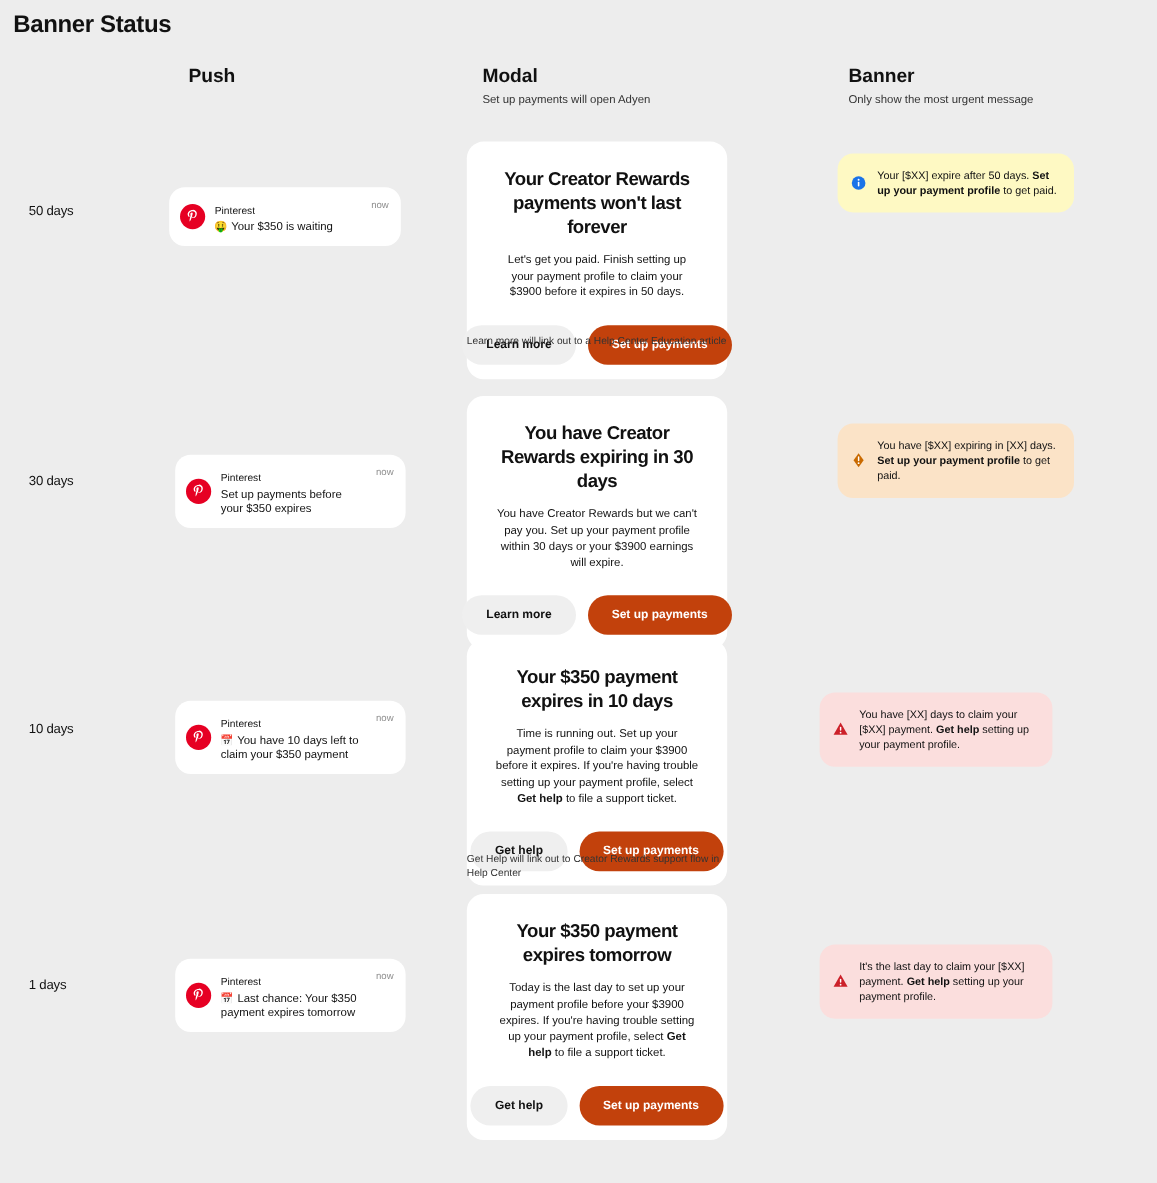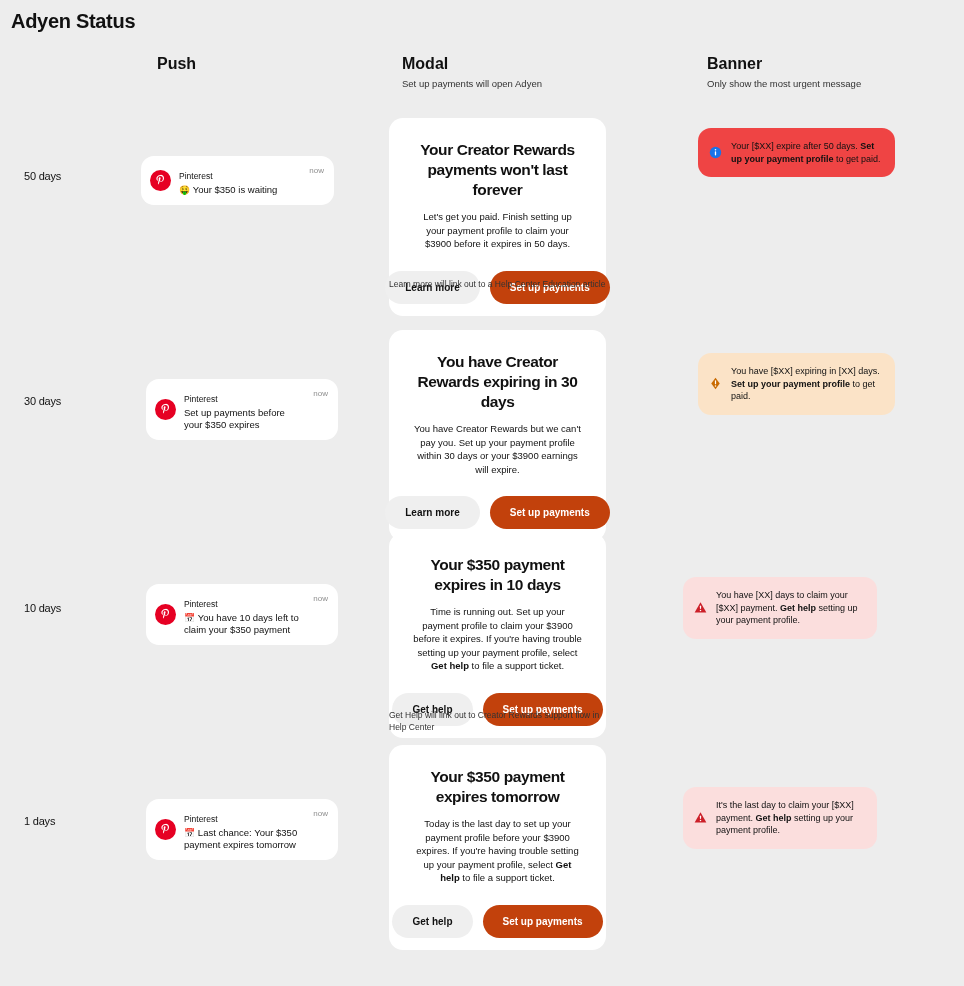--- a/index.html
+++ b/index.html
@@ -140,30 +140,30 @@
     margin-right: 9px;
     display: flex; align-items: center; justify-content: center;
   }
   .banner .b-icon svg { display: block; }
   .banner .b-text {
     font-size: 9px;
     line-height: 12.5px;
     color: #111111;
   }
   .banner .b-text b { font-weight: bold; }
-  .banner.info  { background: #ef4444; }
+  .banner.info  { background: #fef9c3; }
   .banner.warn  { background: #fbe3c7; }
   .banner.error { background: #fbdedd; }
 </style>
 </head>
 <body>
 
 <div class="page">
 
-  <div class="page-title">Adyen Status</div>
+  <div class="page-title">Banner Status</div>
 
   <div class="col-head" id="head-push">
     <div class="ch-title">Push</div>
   </div>
   <div class="col-head" id="head-modal">
     <div class="ch-title">Modal</div>
     <div class="ch-sub">Set up payments will open Adyen</div>
   </div>
   <div class="col-head" id="head-banner">
     <div class="ch-title">Banner</div>

